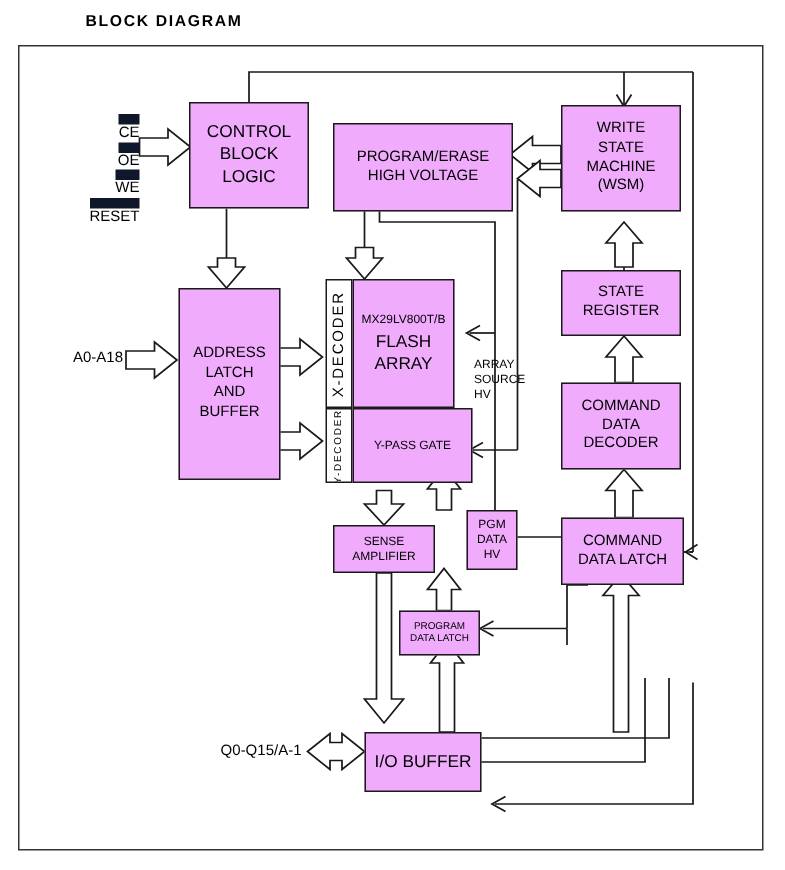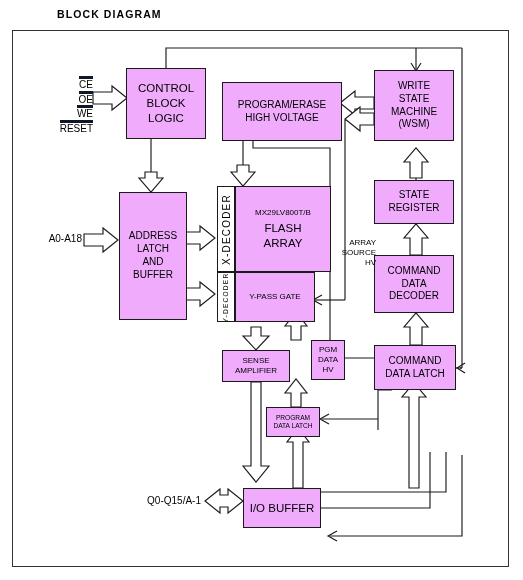--- a/index.html
+++ b/index.html
@@ -57,23 +57,22 @@
     line-height: 1.28;
   }
   .blk .ln { display: block; white-space: nowrap; }
   .s13 { font-size: 11.5px; }
   .s11 { font-size: 10px; }
   .s9  { font-size: 8px; }
   .s75 { font-size: 6.6px; }
   .freelbl {
     position: absolute;
     color: #000;
-    text-align: right;
+    text-align: left;
     line-height: 1.22;
-    margin-left: 16px;
   }
   .vrot {
     position: absolute;
     box-sizing: border-box;
     border: 1px solid #1a1a1a;
     background: #fff;
     display: flex;
     align-items: center;
     justify-content: center;
     overflow: hidden;
@@ -86,21 +85,21 @@
   }
   .pinlbl {
     position: absolute;
     color: #000;
     white-space: nowrap;
     text-align: right;
     line-height: 1.16;
   }
   .ovr {
     display: inline-block;
-    border-top: 3px solid #0f172a;
+    border-top: 7px solid #0f172a;
     padding-top: 0px;
     line-height: 1.12;
   }
 </style>
 </head>
 <body>
 
 <div id="root">
 
   <div id="title">BLOCK DIAGRAM</div>
@@ -237,21 +236,21 @@
   </div>
 
   <div class="vrot" style="left:217px; top:186px; width:18px; height:86px;">
     <span class="s11">X-DECODER</span>
   </div>
 
   <div class="vrot" style="left:217px; top:272px; width:18px; height:50px;">
     <span class="s75">Y-DECODER</span>
   </div>
 
-  <div class="blk" style="left:235px; top:186px; width:96px; height:86px;">
+  <div class="blk" style="left:235px; top:186px; width:68px; height:86px;">
     <span class="ln s9" style="margin-bottom:3px;">MX29LV800T/B</span>
     <span class="ln s13">FLASH</span>
     <span class="ln s13">ARRAY</span>
   </div>
 
   <div class="blk s9" style="left:222px; top:350px; width:68px; height:32px;">
     <span class="ln">SENSE</span>
     <span class="ln">AMPLIFIER</span>
   </div>
 

